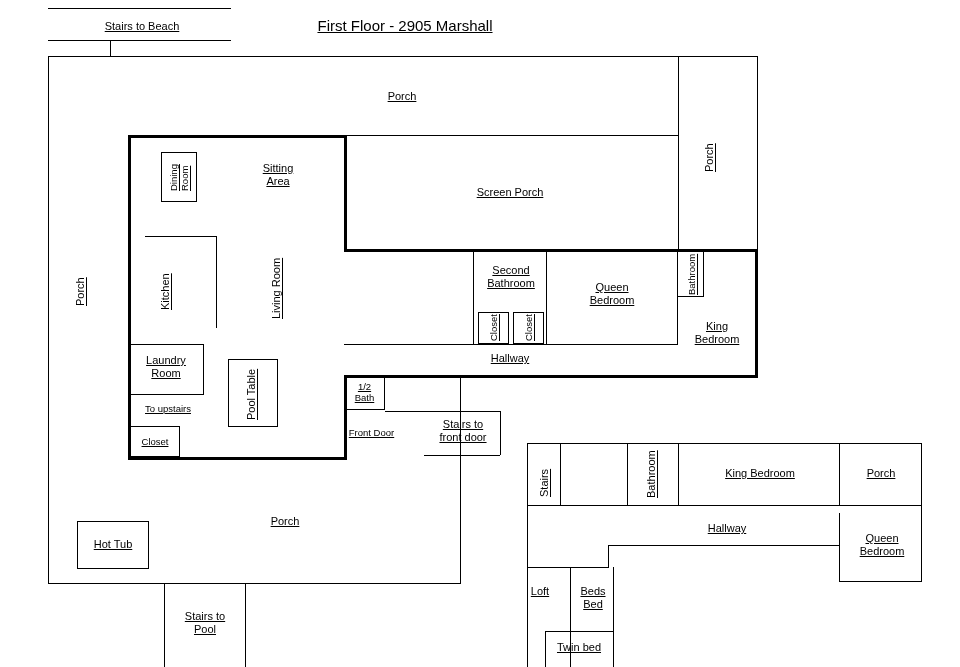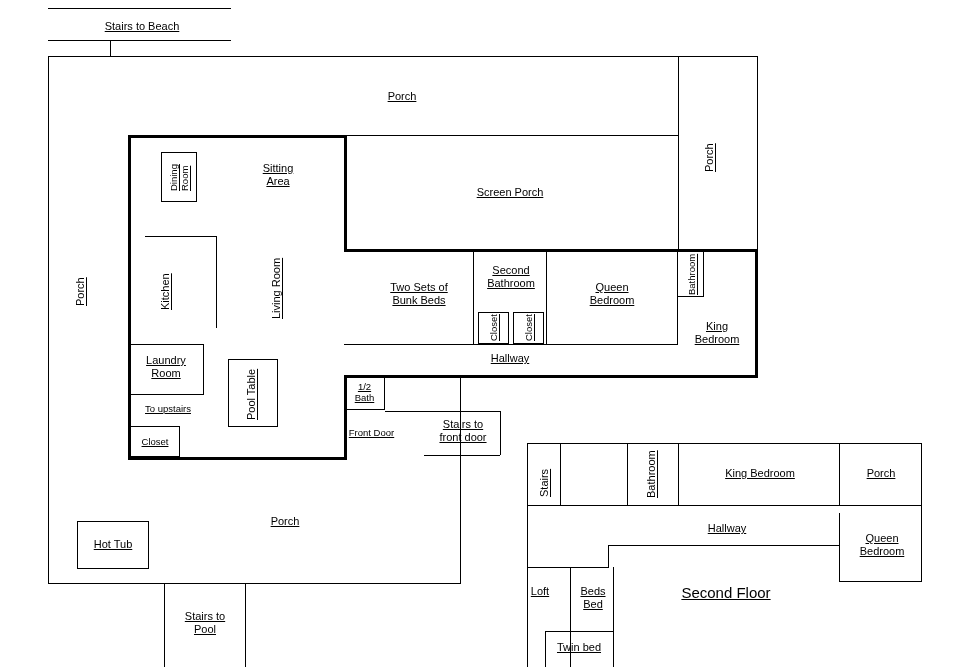--- a/index.html
+++ b/index.html
@@ -58,20 +58,21 @@
   .ln-h { height: 1px; }
   .ln-v { width: 1px; }
   .ln-h.t { height: 3px; }
   .ln-v.t { width: 3px; }
 </style>
 </head>
 <body>
 
 <div id="stage">
 
+  <div class="lbl title" style="left:250px; top:17px; width:310px;">First Floor - 2905 Marshall</div>
 
   <div class="ln ln-h" style="left:48px; top:8px; width:183px;"></div>
   <div class="ln ln-h" style="left:48px; top:40px; width:183px;"></div>
   <div class="ln ln-h" style="left:110px; top:56px; width:121px;"></div>
   <div class="ln ln-v" style="left:110px; top:40px; height:17px;"></div>
   <div class="lbl" style="left:62px; top:20px; width:160px;">Stairs to Beach</div>
 
   <div class="ln ln-v" style="left:48px; top:56px; height:528px;"></div>
   <div class="ln ln-h" style="left:48px; top:56px; width:630px;"></div>
   <div class="ln ln-h" style="left:48px; top:583px; width:412px;"></div>
@@ -139,22 +140,20 @@
 front door</div>
 
   <div class="ln ln-v" style="left:473px; top:252px; height:92px;"></div>
   <div class="ln ln-v" style="left:546px; top:252px; height:92px;"></div>
   <div class="ln ln-v" style="left:677px; top:252px; height:92px;"></div>
   <div class="ln ln-h" style="left:344px; top:344px; width:334px;"></div>
 
   <div class="ln ln-v" style="left:703px; top:249px; height:47px;"></div>
   <div class="ln ln-h" style="left:677px; top:296px; width:27px;"></div>
 
-  <div class="lbl" style="left:364px; top:281px; width:110px;">Two Sets of
-Bunk Beds</div>
   <div class="lbl" style="left:476px; top:264px; width:70px;">Second
 Bathroom</div>
   <div class="lbl" style="left:566px; top:281px; width:92px;">Queen
 Bedroom</div>
   <div class="lbl vert small" style="left:686px; top:252px; height:44px; width:16px;">Bathroom</div>
   <div class="lbl" style="left:682px; top:320px; width:70px;">King
 Bedroom</div>
   <div class="lbl" style="left:474px; top:352px; width:72px;">Hallway</div>
 
   <div class="box" style="left:478px; top:312px; width:31px; height:32px;"></div>
@@ -163,21 +162,20 @@
   <div class="lbl vert small" style="left:523px; top:314px; height:28px; width:14px;">Closet</div>
 
   <div class="box" style="left:77px; top:521px; width:72px; height:48px;"></div>
   <div class="lbl" style="left:80px; top:538px; width:66px;">Hot Tub</div>
 
   <div class="ln ln-v" style="left:164px; top:583px; height:84px;"></div>
   <div class="ln ln-v" style="left:245px; top:583px; height:84px;"></div>
   <div class="lbl" style="left:166px; top:610px; width:78px;">Stairs to
 Pool</div>
 
-  <div class="lbl sub-title" style="left:650px; top:584px; width:152px;">Second Floor</div>
 
   <div class="ln ln-v" style="left:527px; top:443px; height:224px;"></div>
   <div class="ln ln-h" style="left:527px; top:443px; width:395px;"></div>
   <div class="ln ln-v" style="left:921px; top:443px; height:138px;"></div>
   <div class="ln ln-h" style="left:839px; top:581px; width:83px;"></div>
   <div class="ln ln-v" style="left:839px; top:513px; height:68px;"></div>
 
   <div class="ln ln-v" style="left:560px; top:443px; height:62px;"></div>
   <div class="ln ln-h" style="left:527px; top:505px; width:34px;"></div>
   <div class="lbl vert" style="left:538px; top:463px; height:40px; width:20px;">Stairs</div>

